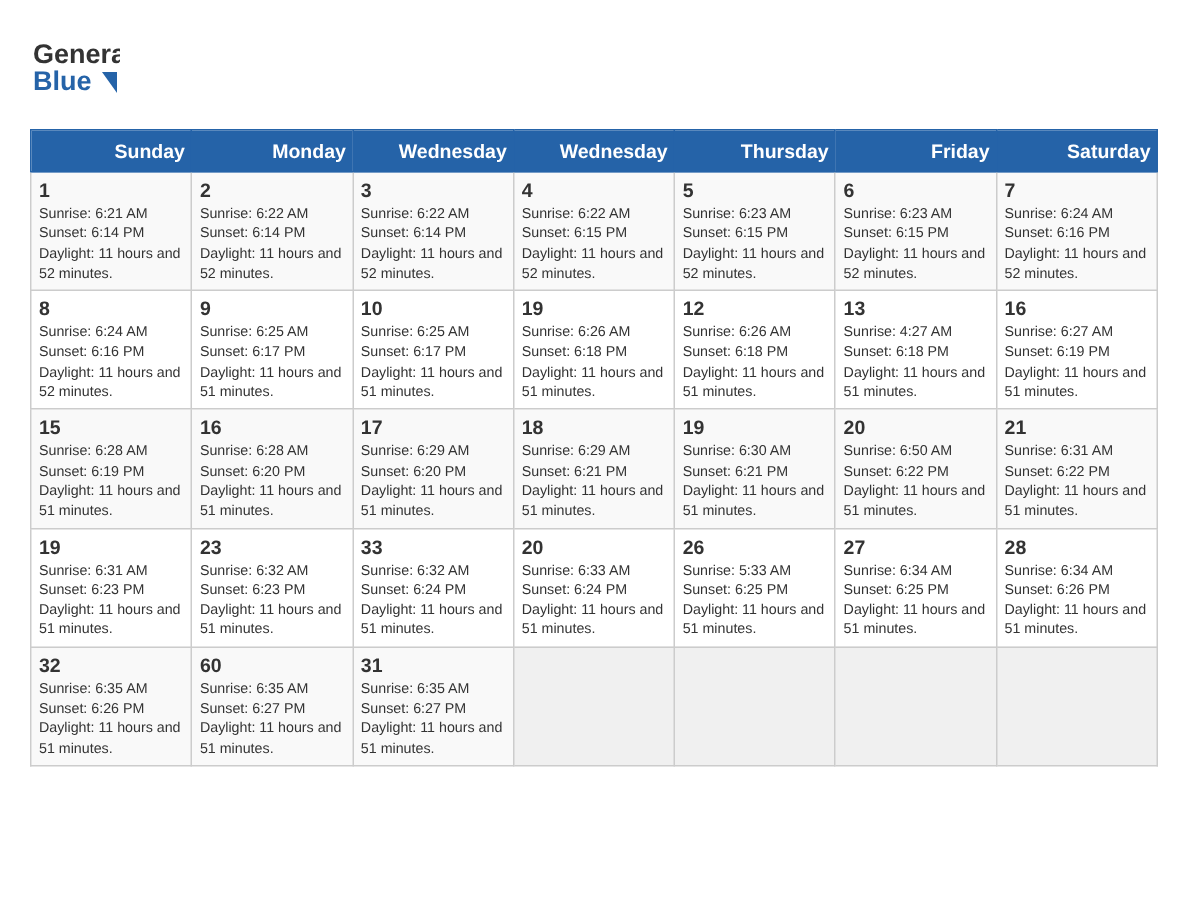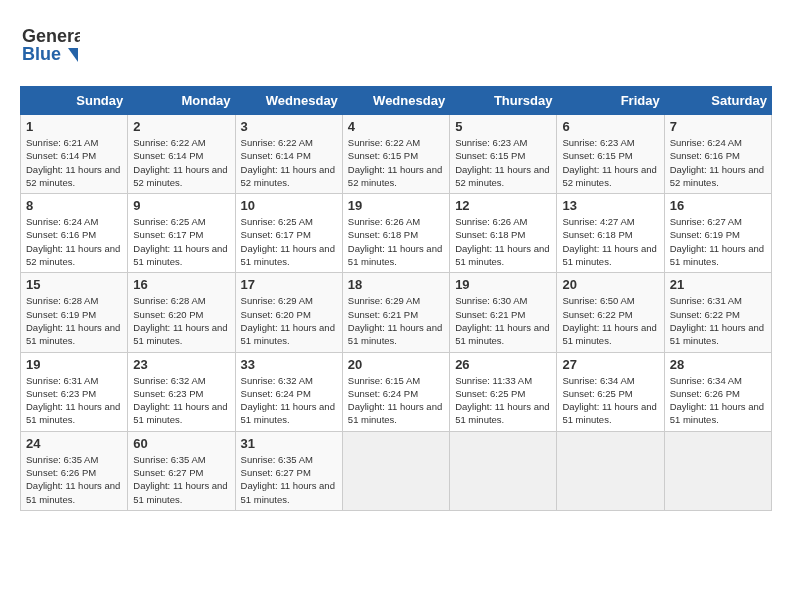--- a/index.html
+++ b/index.html
@@ -279,28 +279,28 @@
         </td>
         <td>
           <span class="day-num">33</span>
           <div class="day-info">Sunrise: 6:32 AM
 Sunset: 6:24 PM
 Daylight: 11 hours
 and 51 minutes.</div>
         </td>
         <td>
           <span class="day-num">20</span>
-          <div class="day-info">Sunrise: 6:15 AM
+          <div class="day-info">Sunrise: 6:33 AM
 Sunset: 6:24 PM
 Daylight: 11 hours
 and 51 minutes.</div>
         </td>
         <td>
           <span class="day-num">26</span>
-          <div class="day-info">Sunrise: 11:33 AM
+          <div class="day-info">Sunrise: 5:33 AM
 Sunset: 6:25 PM
 Daylight: 11 hours
 and 51 minutes.</div>
         </td>
         <td>
           <span class="day-num">27</span>
           <div class="day-info">Sunrise: 6:34 AM
 Sunset: 6:25 PM
 Daylight: 11 hours
 and 51 minutes.</div>
@@ -308,21 +308,21 @@
         <td>
           <span class="day-num">28</span>
           <div class="day-info">Sunrise: 6:34 AM
 Sunset: 6:26 PM
 Daylight: 11 hours
 and 51 minutes.</div>
         </td>
       </tr>
       <tr>
         <td>
-          <span class="day-num">24</span>
+          <span class="day-num">32</span>
           <div class="day-info">Sunrise: 6:35 AM
 Sunset: 6:26 PM
 Daylight: 11 hours
 and 51 minutes.</div>
         </td>
         <td>
           <span class="day-num">60</span>
           <div class="day-info">Sunrise: 6:35 AM
 Sunset: 6:27 PM
 Daylight: 11 hours

